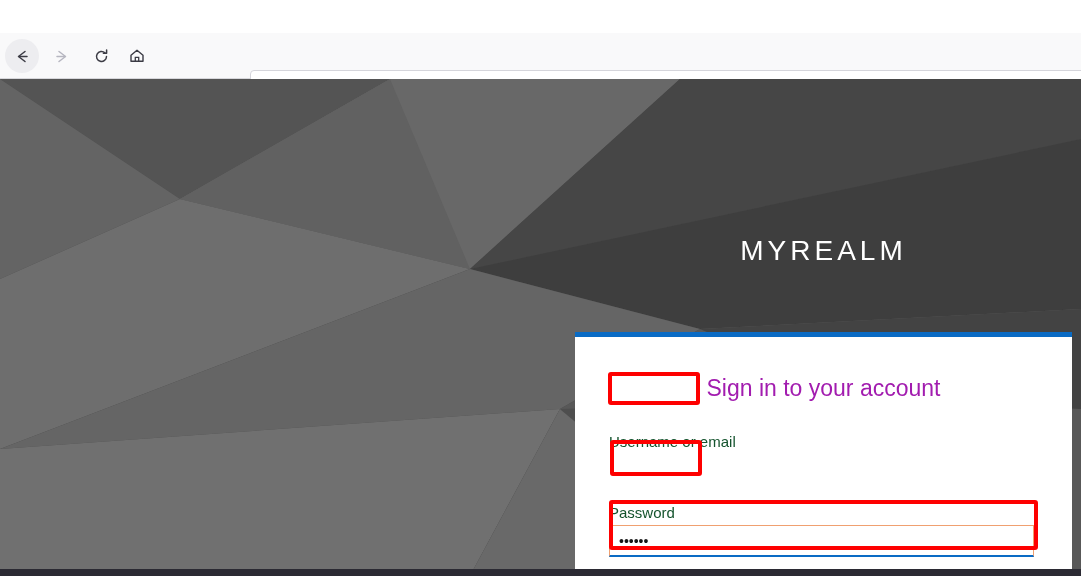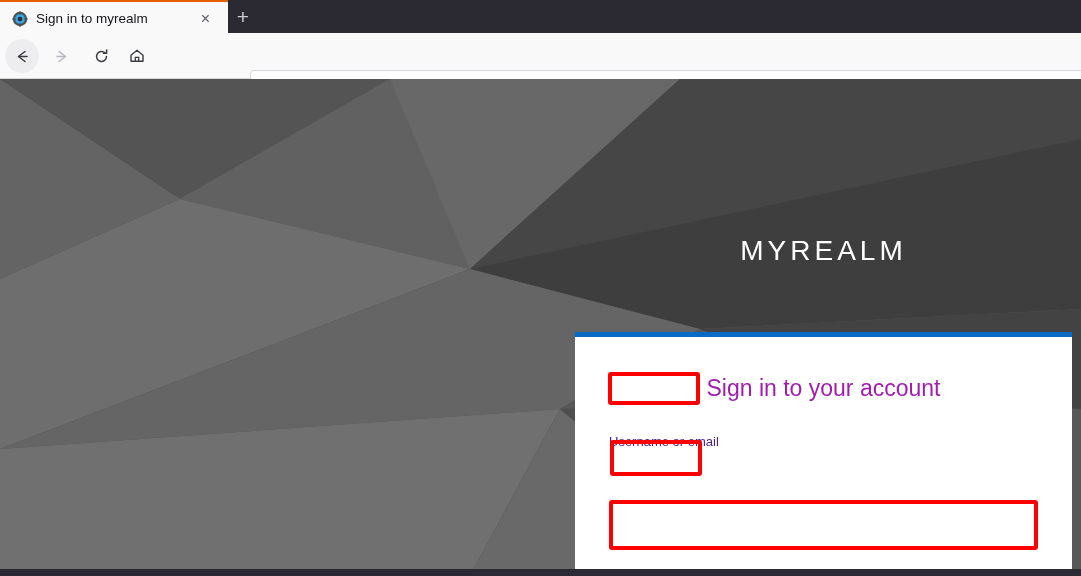--- a/index.html
+++ b/index.html
@@ -206,22 +206,22 @@
   }
   .field-group {
     position: absolute;
     left: 34px;
     width: 425px;
   }
   .fg-user { top: 97px; }
   .fg-pass { top: 168px; }
 
   .field-label {
-    font-size: 13px;
-    color: #4c1d95;
+    font-size: 15px;
+    color: #14532d;
     margin-bottom: 4px;
     display: block;
     line-height: 16px;
   }
   .field-input {
     width: 425px;
     height: 32px;
     box-sizing: border-box;
     border: 1px solid transparent;
     border-bottom: 1px solid #8a8d90;
@@ -257,38 +257,20 @@
     width: 1081px;
     height: 7px;
     background: #2b2a33;
   }
 </style>
 </head>
 <body>
 
 <div id="screen">
 
-  <div class="tabstrip">
-    <div class="tab-active">
-      <span class="tab-favicon">
-        <svg width="16" height="16" viewBox="0 0 16 16">
-          <circle cx="8" cy="8" r="7.2" fill="#4d4d4d"></circle>
-          <circle cx="8" cy="8" r="5" fill="#33a9e0"></circle>
-          <circle cx="8" cy="8" r="2.3" fill="#2b2a33"></circle>
-          <rect x="7" y="0.5" width="2" height="3" fill="#4d4d4d"></rect>
-          <rect x="7" y="12.5" width="2" height="3" fill="#4d4d4d"></rect>
-          <rect x="0.5" y="7" width="3" height="2" fill="#4d4d4d"></rect>
-          <rect x="12.5" y="7" width="3" height="2" fill="#4d4d4d"></rect>
-        </svg>
-      </span>
-      <span class="tab-title">Sign in to myrealm</span>
-      <span class="tab-close">×</span>
-    </div>
-    <div class="newtab-btn">+</div>
-  </div>
 
   <div class="navbar">
 
     <div class="nav-btn nav-back">
       <svg width="17" height="17" viewBox="0 0 17 17">
         <path d="M11 3.5 L4.5 8.5 L11 13.5" stroke="#3b3b44" stroke-width="1.5" fill="none" stroke-linecap="round" stroke-linejoin="round"></path>
         <line x1="4.8" y1="8.5" x2="13" y2="8.5" stroke="#3b3b44" stroke-width="1.5" stroke-linecap="round"></line>
       </svg>
     </div>
 
@@ -359,20 +341,24 @@
 
     <div class="realm-title">MYREALM</div>
 
     <div class="login-card">
       <div class="card-heading">Sign in to your account</div>
 
       <div class="field-group fg-user">
         <label class="field-label">Username or email</label>
       </div>
 
+      <div class="field-group fg-pass">
+        <label class="field-label">Password</label>
+        <input class="field-input focused" type="text" value="••••••" style="">
+      </div>
 
     </div>
 
   </div>
 
   <div class="annot annot-user"></div>
   <div class="annot annot-pass"></div>
   <div class="annot annot-btn"></div>
 
   <div class="strip-bottom"></div>

